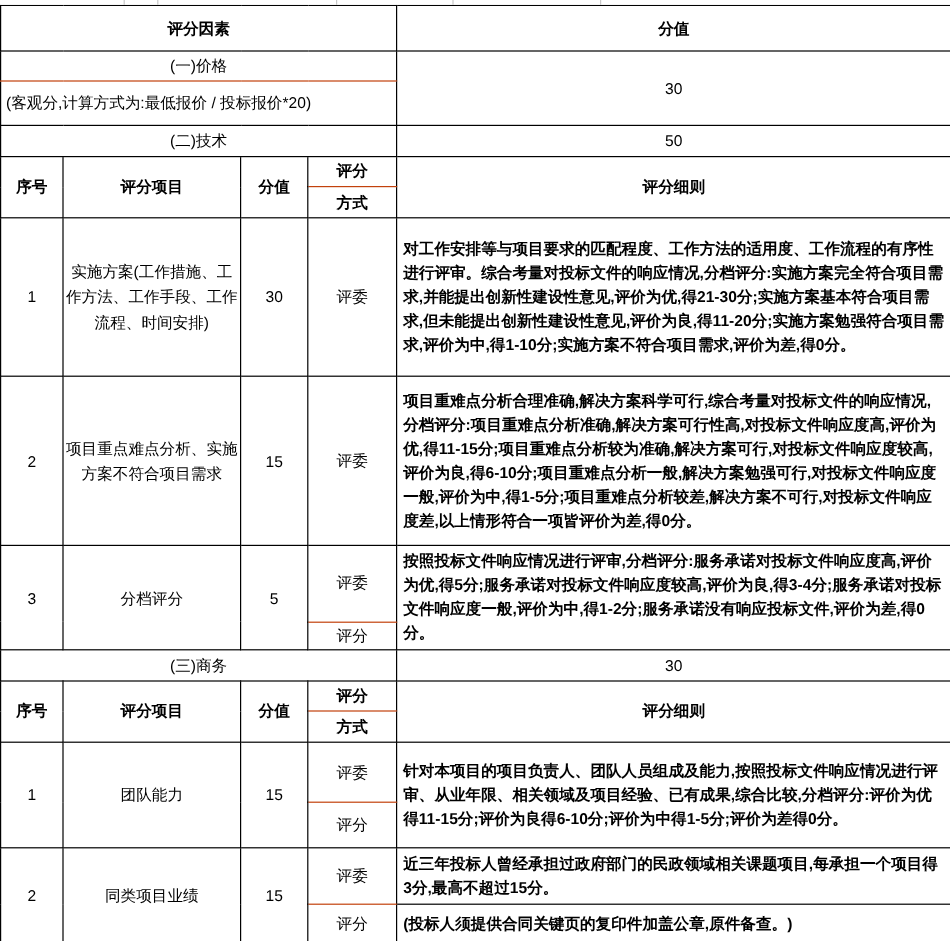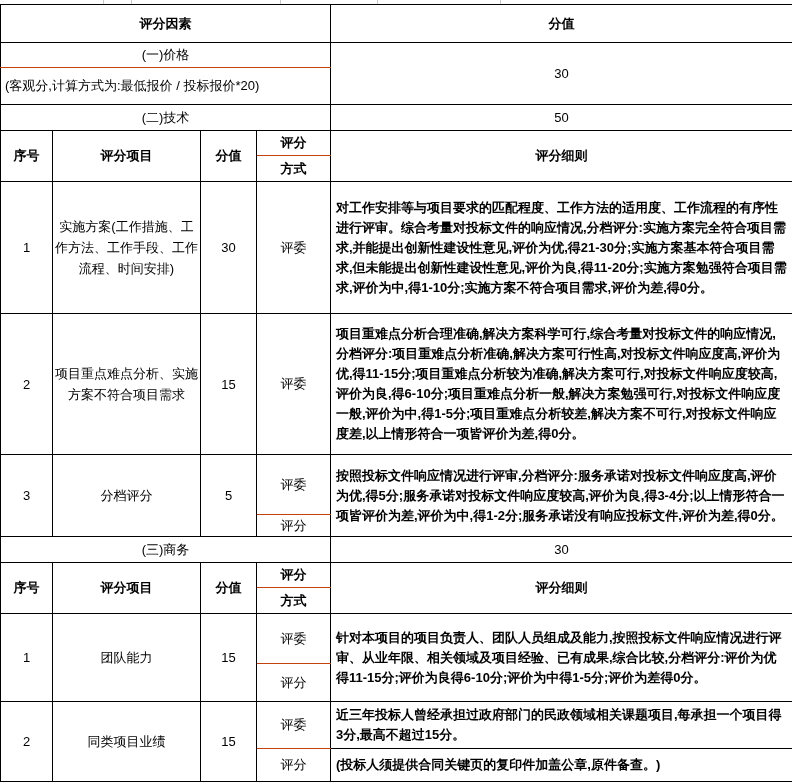--- a/index.html
+++ b/index.html
@@ -81,21 +81,21 @@
     <td class="c">15</td>
     <td class="c">评委</td>
     <td class="detail">项目重难点分析合理准确,解决方案科学可行,综合考量对投标文件的响应情况,分档评分:项目重难点分析准确,解决方案可行性高,对投标文件响应度高,评价为优,得11-15分;项目重难点分析较为准确,解决方案可行,对投标文件响应度较高,评价为良,得6-10分;项目重难点分析一般,解决方案勉强可行,对投标文件响应度一般,评价为中,得1-5分;项目重难点分析较差,解决方案不可行,对投标文件响应度差,以上情形符合一项皆评价为差,得0分。</td>
   </tr>
 
   <tr style="height:60px">
     <td rowspan="2" class="c">3</td>
     <td rowspan="2" class="item">分档评分</td>
     <td rowspan="2" class="c">5</td>
     <td class="c sep-above">评委</td>
-    <td rowspan="2" class="detail">按照投标文件响应情况进行评审,分档评分:服务承诺对投标文件响应度高,评价为优,得5分;服务承诺对投标文件响应度较高,评价为良,得3-4分;以上情形符合一项皆评价为差,评价为中,得1-2分;服务承诺没有响应投标文件,评价为差,得0分。</td>
+    <td rowspan="2" class="detail">按照投标文件响应情况进行评审,分档评分:服务承诺对投标文件响应度高,评价为优,得5分;服务承诺对投标文件响应度较高,评价为良,得3-4分;服务承诺对投标文件响应度一般,评价为中,得1-2分;服务承诺没有响应投标文件,评价为差,得0分。</td>
   </tr>
   <tr style="height:22px">
     <td class="c sep-below">评分</td>
   </tr>
 
   <tr style="height:26px">
     <td colspan="4" class="c">(三)商务</td>
     <td class="c">30</td>
   </tr>
 

